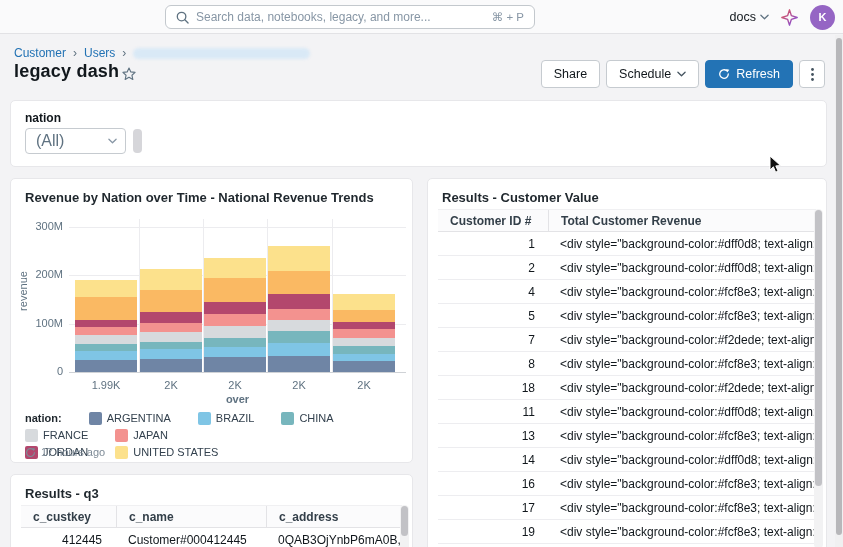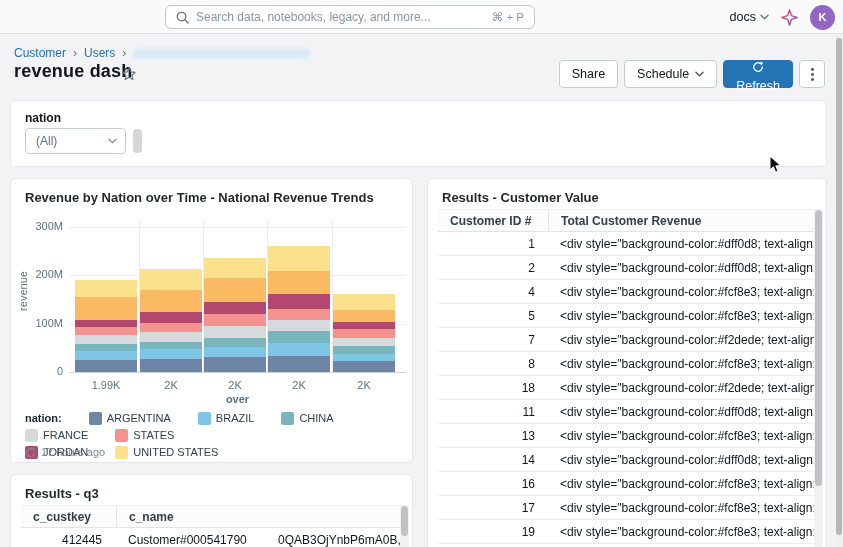--- a/index.html
+++ b/index.html
@@ -19,31 +19,31 @@
   
   .breadcrumb { position:absolute; left:14px; top:46px; display:flex; align-items:center; gap:7px; font-size:12px; }
   .breadcrumb a { color:#2272b4; text-decoration:none; cursor:pointer; }
   .crumb-sep { color:#5f7281; font-size:12px; }
   .blur-pill { width:177px; height:11px; background:#d9e9f6; border-radius:6px; filter:blur(1.5px); }
   .page-title { position:absolute; left:14px; top:61px; font-size:18px; font-weight:bold; color:#11171c; letter-spacing:.2px; }
   .star-btn { position:absolute; left:121px; top:66px; cursor:pointer; }
   .addtag-btn { position:absolute; left:143px; top:63px; height:25px; display:flex; align-items:center; gap:5px; padding:0 10px; background:#fff; border:1px solid #c6cbd0; border-radius:4px; font-size:12px; color:#11171c; cursor:pointer; }
   .actions { position:absolute; right:18px; top:60px; display:flex; gap:6px; }
   .btn { height:28px; display:flex; align-items:center; gap:6px; padding:0 12px; background:#fff; border:1px solid #c6cbd0; border-radius:4px; font-size:12.5px; color:#11171c; cursor:pointer; }
-  .btn.primary { background:#2373b5; border-color:#2373b5; color:#fff;flex-direction:column; }
+  .btn.primary { background:#2373b5; border-color:#2373b5; color:#fff; }
   .btn.kebab { width:26px; padding:0; justify-content:center; }
 
   
   .card { position:absolute; background:#fff; border:1px solid #e7e7ea; border-radius:5px; }
   .card-title { position:absolute; left:14px; top:11px; font-size:13px; font-weight:bold; color:#1f272d; }
 
   .filter-card { left:10px; top:100px; width:817px; height:67px; }
   .filter-label { position:absolute; left:14px; top:10px; font-size:12px; font-weight:bold; color:#11171c; }
   .dropdown { position:absolute; left:14px; top:27px; width:101px; height:26px; background:#fff; border:1px solid #c6cbd0; border-radius:4px; display:flex; align-items:center; padding:0 8px 0 10px; cursor:pointer; }
-  .dropdown .val { flex:1; font-size:12px; color:#5f7281; }
+  .dropdown .val { flex:1; font-size:16px; color:#5f7281; }
   .filter-handle { position:absolute; left:122px; top:28px; width:9px; height:24px; background:#d6d6da; border-radius:4px; cursor:grab; }
 
   
   .chart-card { left:10px; top:178px; width:403px; height:285px; }
   .plot { position:absolute; left:58px; top:40px; width:337px; height:153px; }
   .hgrid { position:absolute; left:0; width:100%; height:1px; background:#ececef; }
   .hgrid.base { background:#cfd2d6; }
   .vgrid { position:absolute; top:0; width:1px; height:100%; background:#ececef; }
   .bar-col { position:absolute; bottom:0; width:62px; display:flex; flex-direction:column-reverse; }
   .seg { width:100%; }
@@ -54,21 +54,21 @@
   .legend { position:absolute; left:14px; top:231px; width:378px; line-height:17px; }
   .legend-row { display:flex; flex-wrap:wrap; column-gap:27px; align-items:center; }
   .legend-label { font-size:11px; font-weight:bold; color:#1f272d; }
   .legend-item { display:flex; align-items:center; gap:5px; cursor:pointer; }
   .legend-item .sw { width:13px; height:13px; border-radius:2px; }
   .legend-item .nm { font-size:11px; color:#33414e; }
   .updated { position:absolute; left:14px; top:267px; display:flex; align-items:center; gap:5px; font-size:11px; color:#7e8b97; }
 
   
   .table-card-body { position:absolute; left:10px; right:10px; top:30px; }
-  .thead { display:flex; height:23px; align-items:center; background:#fbfbfc; border-bottom:1px solid #e3e3e6; border-top:1px solid #f0f0f2; }
+  .thead { display:flex; height:23px; align-items:center; background:#fbfbfc; border-bottom:1px solid #e3e3e6; border-top:1px solid #f0f0f2;justify-content:flex-end; }
   .th { font-size:12px; font-weight:bold; color:#333f49; padding-left:12px; white-space:nowrap; overflow:hidden; }
   .th + .th { border-left:1px solid #e3e3e6; height:100%; display:flex; align-items:center; }
   .trow { display:flex; height:24px; align-items:center; border-bottom:1px solid #ededf0; }
   .td { font-size:12px; color:#11171c; white-space:nowrap; overflow:hidden; }
   .cv-card { left:427px; top:178px; width:400px; height:380px; overflow:hidden; }
   .cv-col1 { width:110px; }
   .cv-col1.td { text-align:right; padding-right:13px; }
   .cv-col2 { flex:1; padding-left:12px; }
   .q3-card { left:10px; top:474px; width:403px; height:100px; overflow:hidden; }
   .q3-col1 { width:95px; }
@@ -129,21 +129,21 @@
   </div>
 
   <div class="breadcrumb">
     <a>Customer</a>
     <span class="crumb-sep">›</span>
     <a>Users</a>
     <span class="crumb-sep">›</span>
     <span class="blur-pill"></span>
   </div>
 
-  <div class="page-title">revenue dash</div>
+  <div class="page-title">legacy dash</div>
   <div class="star-btn">
     <svg width="16" height="16" viewBox="0 0 20 20">
         <path d="M10 2.5 L12.3 7.4 L17.6 8 L13.7 11.6 L14.8 16.9 L10 14.2 L5.2 16.9 L6.3 11.6 L2.4 8 L7.7 7.4 Z" fill="none" stroke="#5f7281" stroke-width="1.4" stroke-linejoin="round"></path>
       </svg>
   </div>
 
   <div class="actions">
     <div class="btn">
         <span>Share</span>
       </div>
@@ -268,21 +268,21 @@
           <span class="legend-item">
             <span class="sw" style="background: rgb(119, 182, 189);"></span>
             <span class="nm">CHINA</span>
           </span>
           <span class="legend-item">
             <span class="sw" style="background: rgb(215, 218, 221);"></span>
             <span class="nm">FRANCE</span>
           </span>
           <span class="legend-item">
             <span class="sw" style="background: rgb(243, 146, 143);"></span>
-            <span class="nm">STATES</span>
+            <span class="nm">JAPAN</span>
           </span>
         </div>
         <div class="legend-row">
           <span class="legend-item">
             <span class="sw" style="background: rgb(179, 71, 109);"></span>
             <span class="nm">JORDAN</span>
           </span>
           <span class="legend-item">
             <span class="sw" style="background: rgb(252, 225, 140);"></span>
             <span class="nm">UNITED STATES</span>
@@ -376,25 +376,26 @@
       <div class="tbl-thumb" style="height:276px;"></div>
     </div>
   </div>
 
   <div class="card q3-card">
     <div class="card-title">Results - q3</div>
     <div class="table-card-body">
       <div class="thead">
         <div class="th q3-col1">c_custkey</div>
         <div class="th q3-col2">c_name</div>
+        <div class="th q3-col3">c_address</div>
       </div>
       <div id="q3-rows">
           <div class="trow">
             <div class="td q3-col1">412445</div>
-            <div class="td q3-col2">Customer#000541790</div>
+            <div class="td q3-col2">Customer#000412445</div>
             <div class="td q3-col3">0QAB3OjYnbP6mA0B,kgf</div>
           </div>
         </div>
     </div>
     <div class="tbl-scroll" style="height:62px;">
       <div class="tbl-thumb" style="height:30px;"></div>
     </div>
   </div>
 
   <div class="page-scroll">

